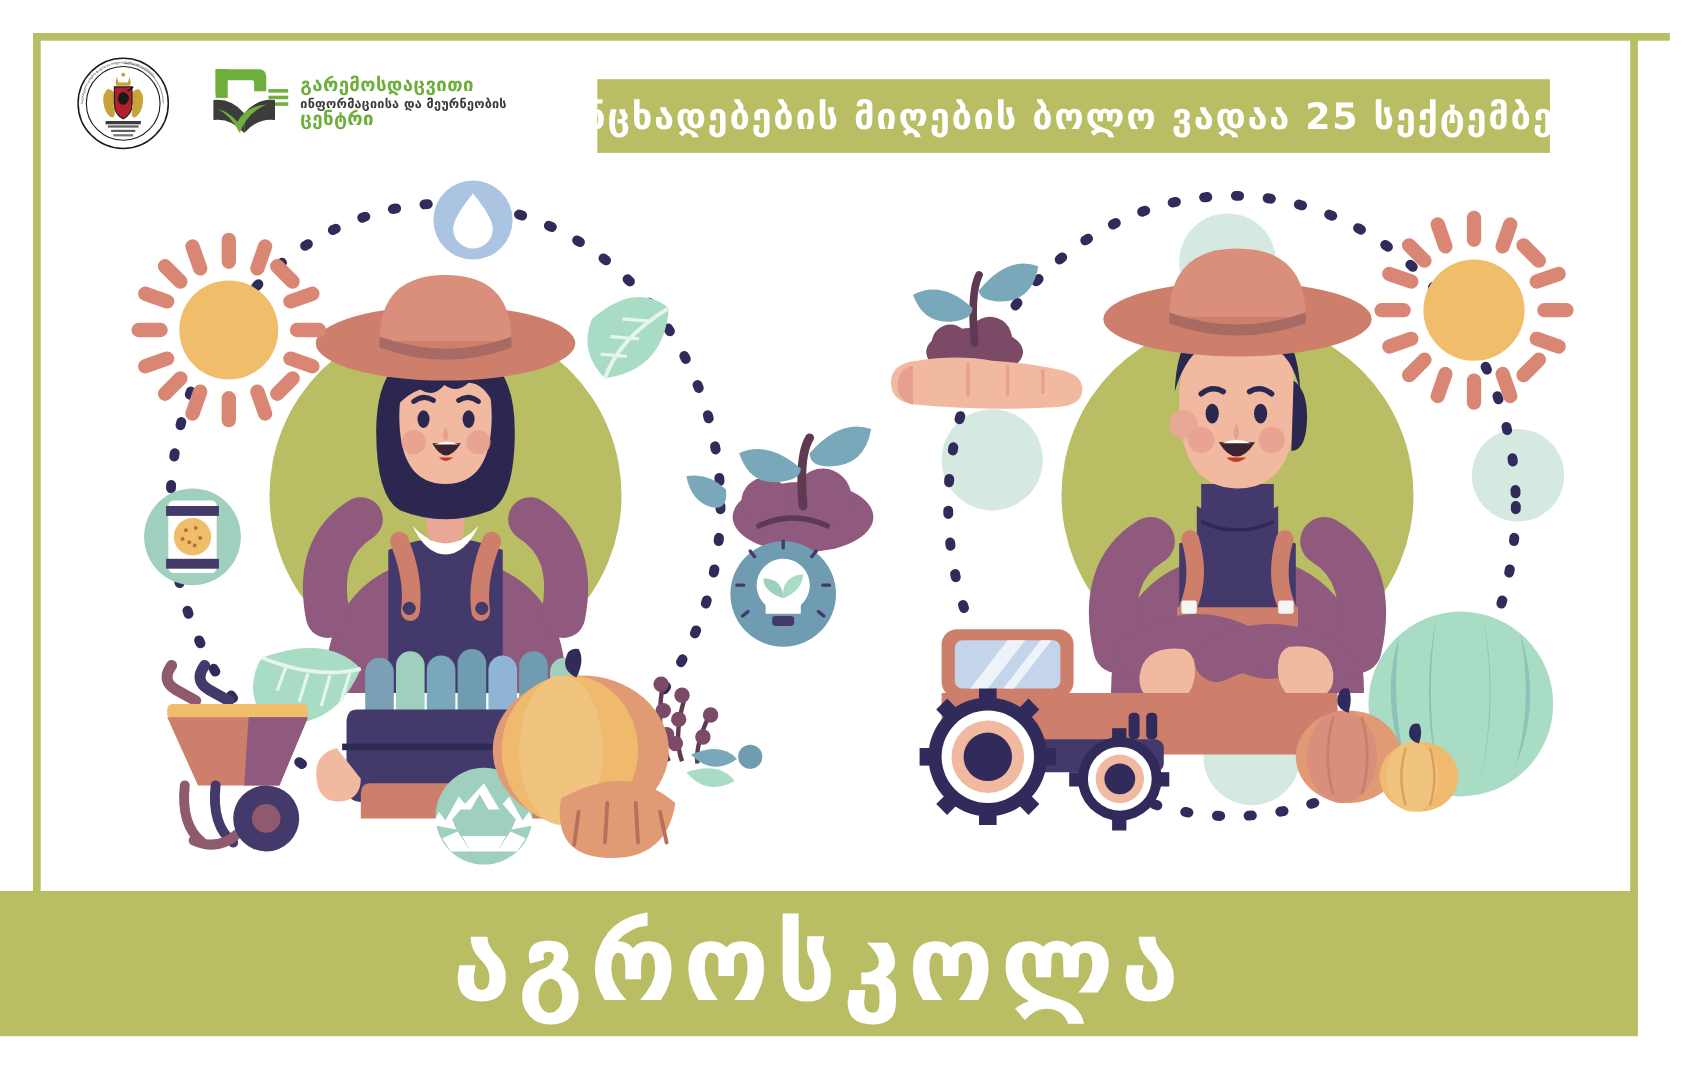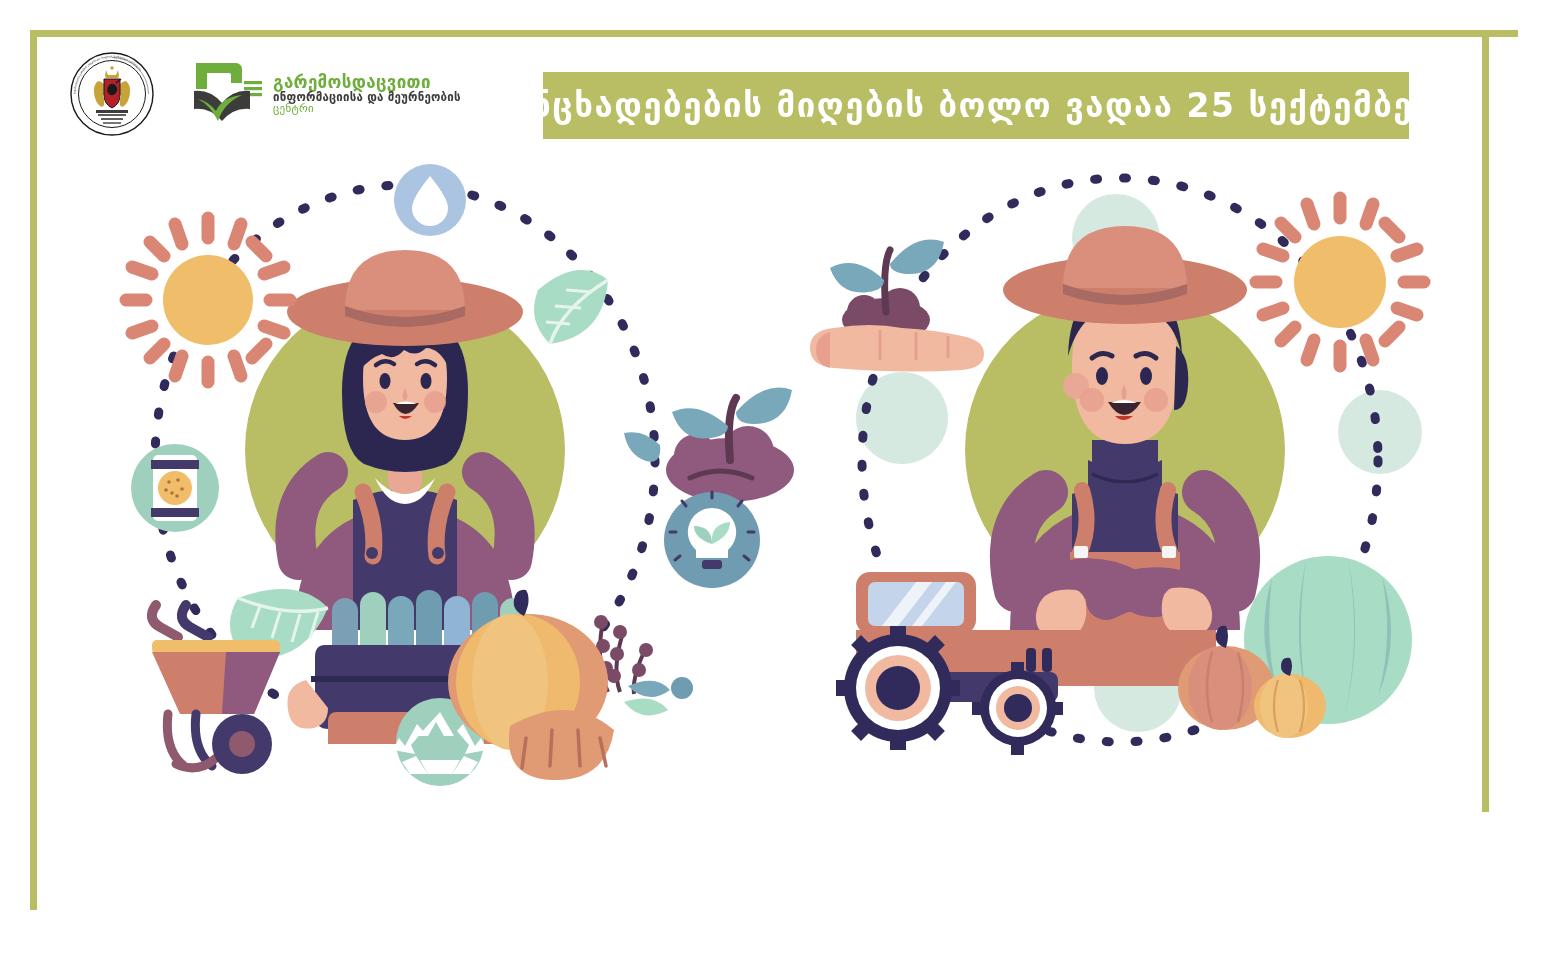--- a/index.html
+++ b/index.html
@@ -56,21 +56,21 @@
   }
 
   
   .logo-row { position: absolute; left: 70px; top: 52px; display: flex; align-items: center; gap: 38px; }
   .seal { width: 84px; height: 84px; }
   .eiec-logo { display: flex; align-items: center; gap: 9px; }
   .eiec-mark { width: 72px; height: 66px; }
   .eiec-text { display: flex; flex-direction: column; justify-content: flex-start; line-height: 1.08; }
   .eiec-l1 { font-size: 17px; font-weight: 700; color: #6fae3c; letter-spacing: .3px; }
   .eiec-l2 { font-size: 11.5px; font-weight: 700; color: #3c3c3b; letter-spacing: .2px; }
-  .eiec-l3 { font-size: 11px; font-weight: 400; color: #6fae3c; letter-spacing: .3px; }
+  .eiec-l3 { font-size: 17px; font-weight: 700; color: #6fae3c; letter-spacing: .3px; }
 
   
   .illus { position: absolute; }
   .left-illus  { left: 120px;  top: 160px; width: 700px; height: 620px; }
   .right-illus { left: 820px;  top: 160px; width: 700px; height: 620px; }
   svg { display: block; overflow: visible; }
 </style>
 </head>
 <body>
 
@@ -537,14 +537,17 @@
         <ellipse cx="464" cy="546" rx="24" ry="32" fill="#f0c47f"></ellipse>
         <g stroke="#daa05c" stroke-width="2.2" fill="none">
           <path d="M458 520 q-8 26 0 52"></path>
             <path d="M480 520 q8 26 0 52"></path>
         </g>
         <path d="M470 516 q4 -12 0 -18 q-8 -2 -9 7 q-1 8 9 11z" fill="#312b5c"></path>
       </g>
     </svg>
   </div>
 
+  <div class="bottom-band">
+    <span class="bottom-title">აგროსკოლა</span>
+  </div>
 
 </div>
 
 </body></html>

